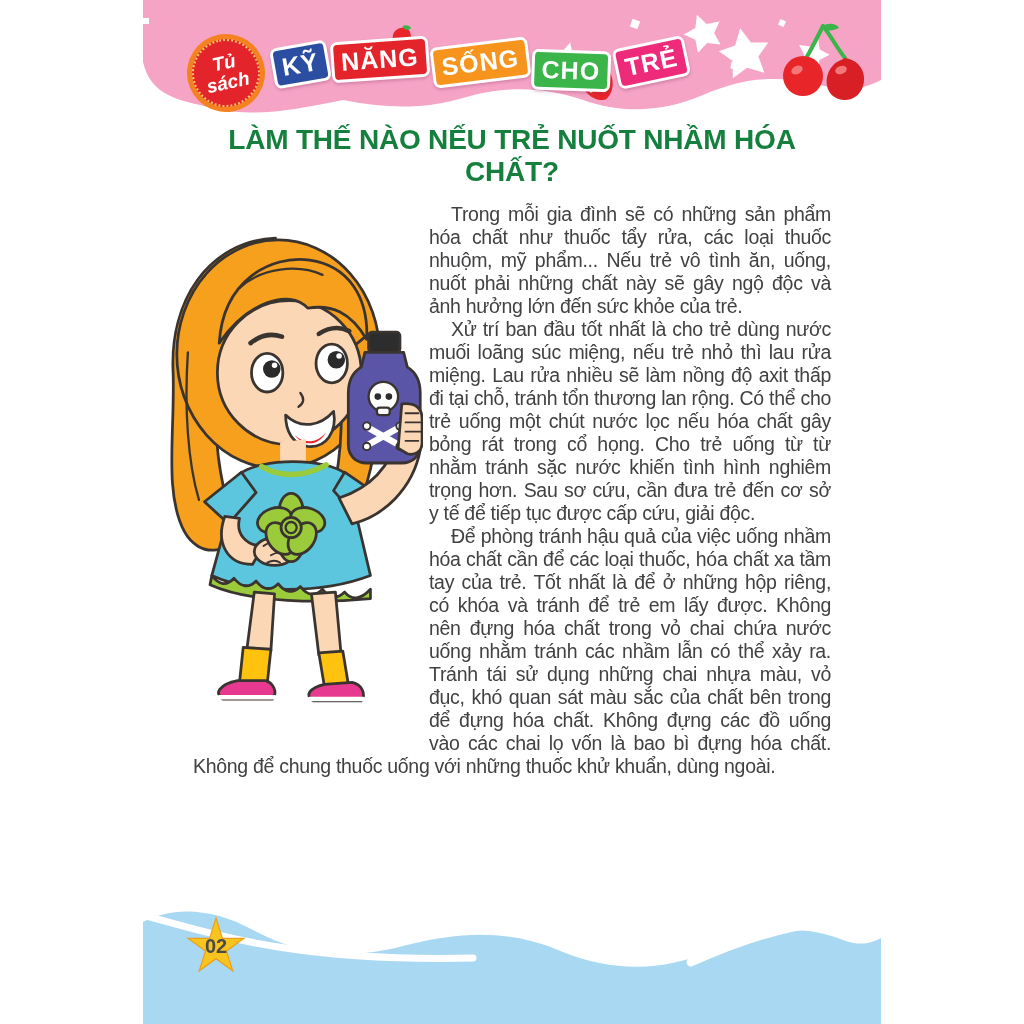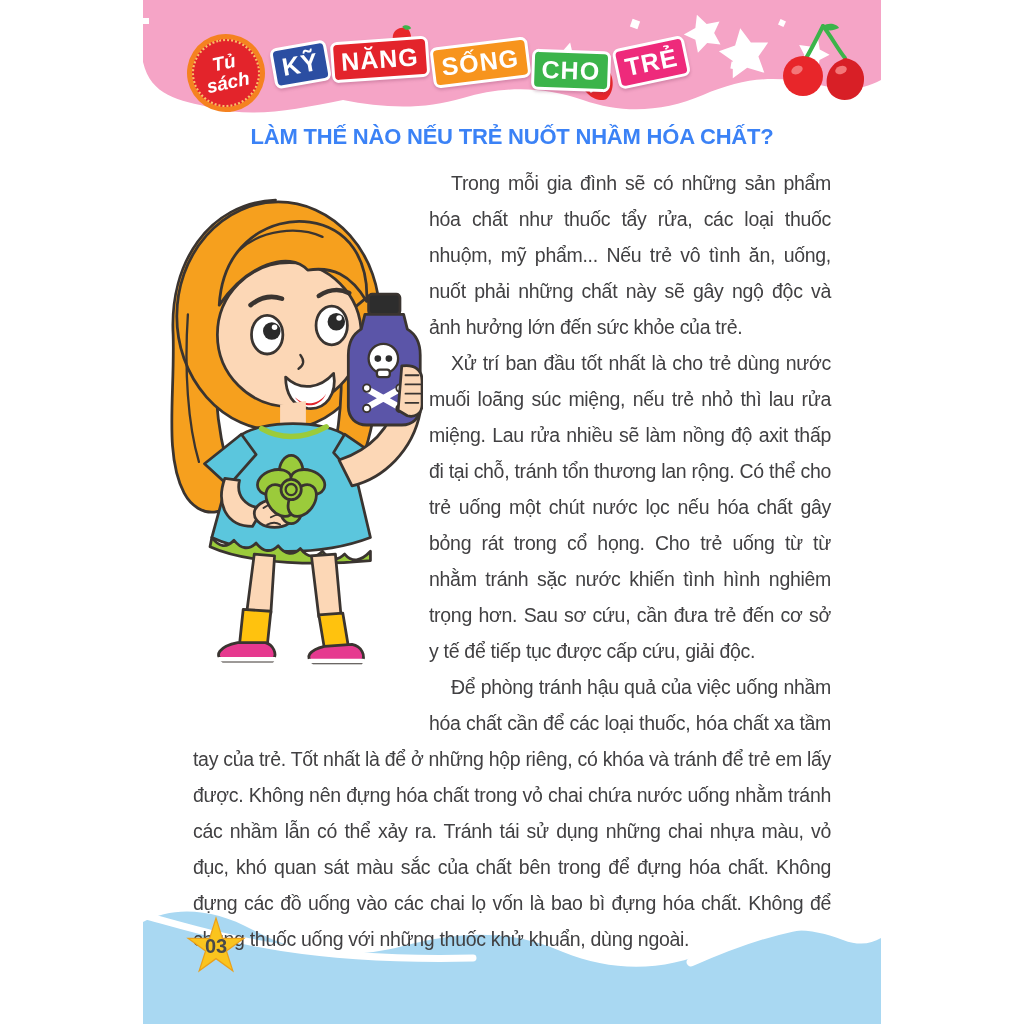--- a/index.html
+++ b/index.html
@@ -25,23 +25,23 @@
     padding:3px 7px; border:3px solid #fff; border-radius:7px; letter-spacing:1px;
     box-shadow:0 2px 3px rgba(120,40,80,.25); }
   .w0 { transform:rotate(-10deg) translateY(6px); }
   .w1 { transform:rotate(-4deg) translateY(1px); }
   .w2 { transform:rotate(-7deg) translateY(4px); }
   .w3 { transform:rotate(2deg) translateY(12px); }
   .w4 { transform:rotate(-12deg) translateY(4px); }
 
   
   .content { position:absolute; left:50px; top:124px; width:638px; z-index:2; }
-  .article-title { text-align:center; color:#3b82f6; font-weight:bold; font-size:22px;
+  .article-title { text-align:center; color:#15803d; font-weight:bold; font-size:28px;
     letter-spacing:-0.2px; margin-bottom:15px; }
-  .body-text { color:#414042; font-size:19.5px; line-height:36px; text-align:justify;
+  .body-text { color:#414042; font-size:19.5px; line-height:23px; text-align:justify;
     letter-spacing:-0.3px; }
   .body-text p { text-indent:22px; }
   .illustration { float:left; width:272px; height:545px; margin-left:-42px; margin-right:6px; }
 
   
   .footer { position:absolute; left:0; top:900px; width:738px; height:124px; z-index:1; }
   .page-star { position:absolute; left:42px; top:916px; width:62px; height:62px; z-index:4; }
   .page-star .s-outer { position:absolute; inset:0; background:#e9a01b;
     clip-path:polygon(50% 0%,61% 35%,98% 35%,68% 57%,79% 91%,50% 70%,21% 91%,32% 57%,2% 35%,39% 35%); }
   .page-star .s-inner { position:absolute; inset:4px; background:#fac41e;
@@ -233,17 +233,17 @@
           C320,30 370,30 420,52 C470,72 520,72 570,50 C620,28 660,24 700,40
           C716,46 728,44 738,38 L738,124 L0,124 Z" fill="#a9d8f2"></path>
         <path d="M-4,14 C70,34 150,62 330,58" stroke="#ffffff" stroke-width="7" fill="none" stroke-linecap="round"></path>
         <path d="M548,62 C620,30 680,14 742,24" stroke="#ffffff" stroke-width="9" fill="none" stroke-linecap="round"></path>
       </svg>
     </div>
 
     <div class="page-star">
       <div class="s-outer"></div>
       <div class="s-inner"></div>
-      <div class="num">03</div>
+      <div class="num">02</div>
     </div>
 
   </div>
 </div>
 
 </body></html>

